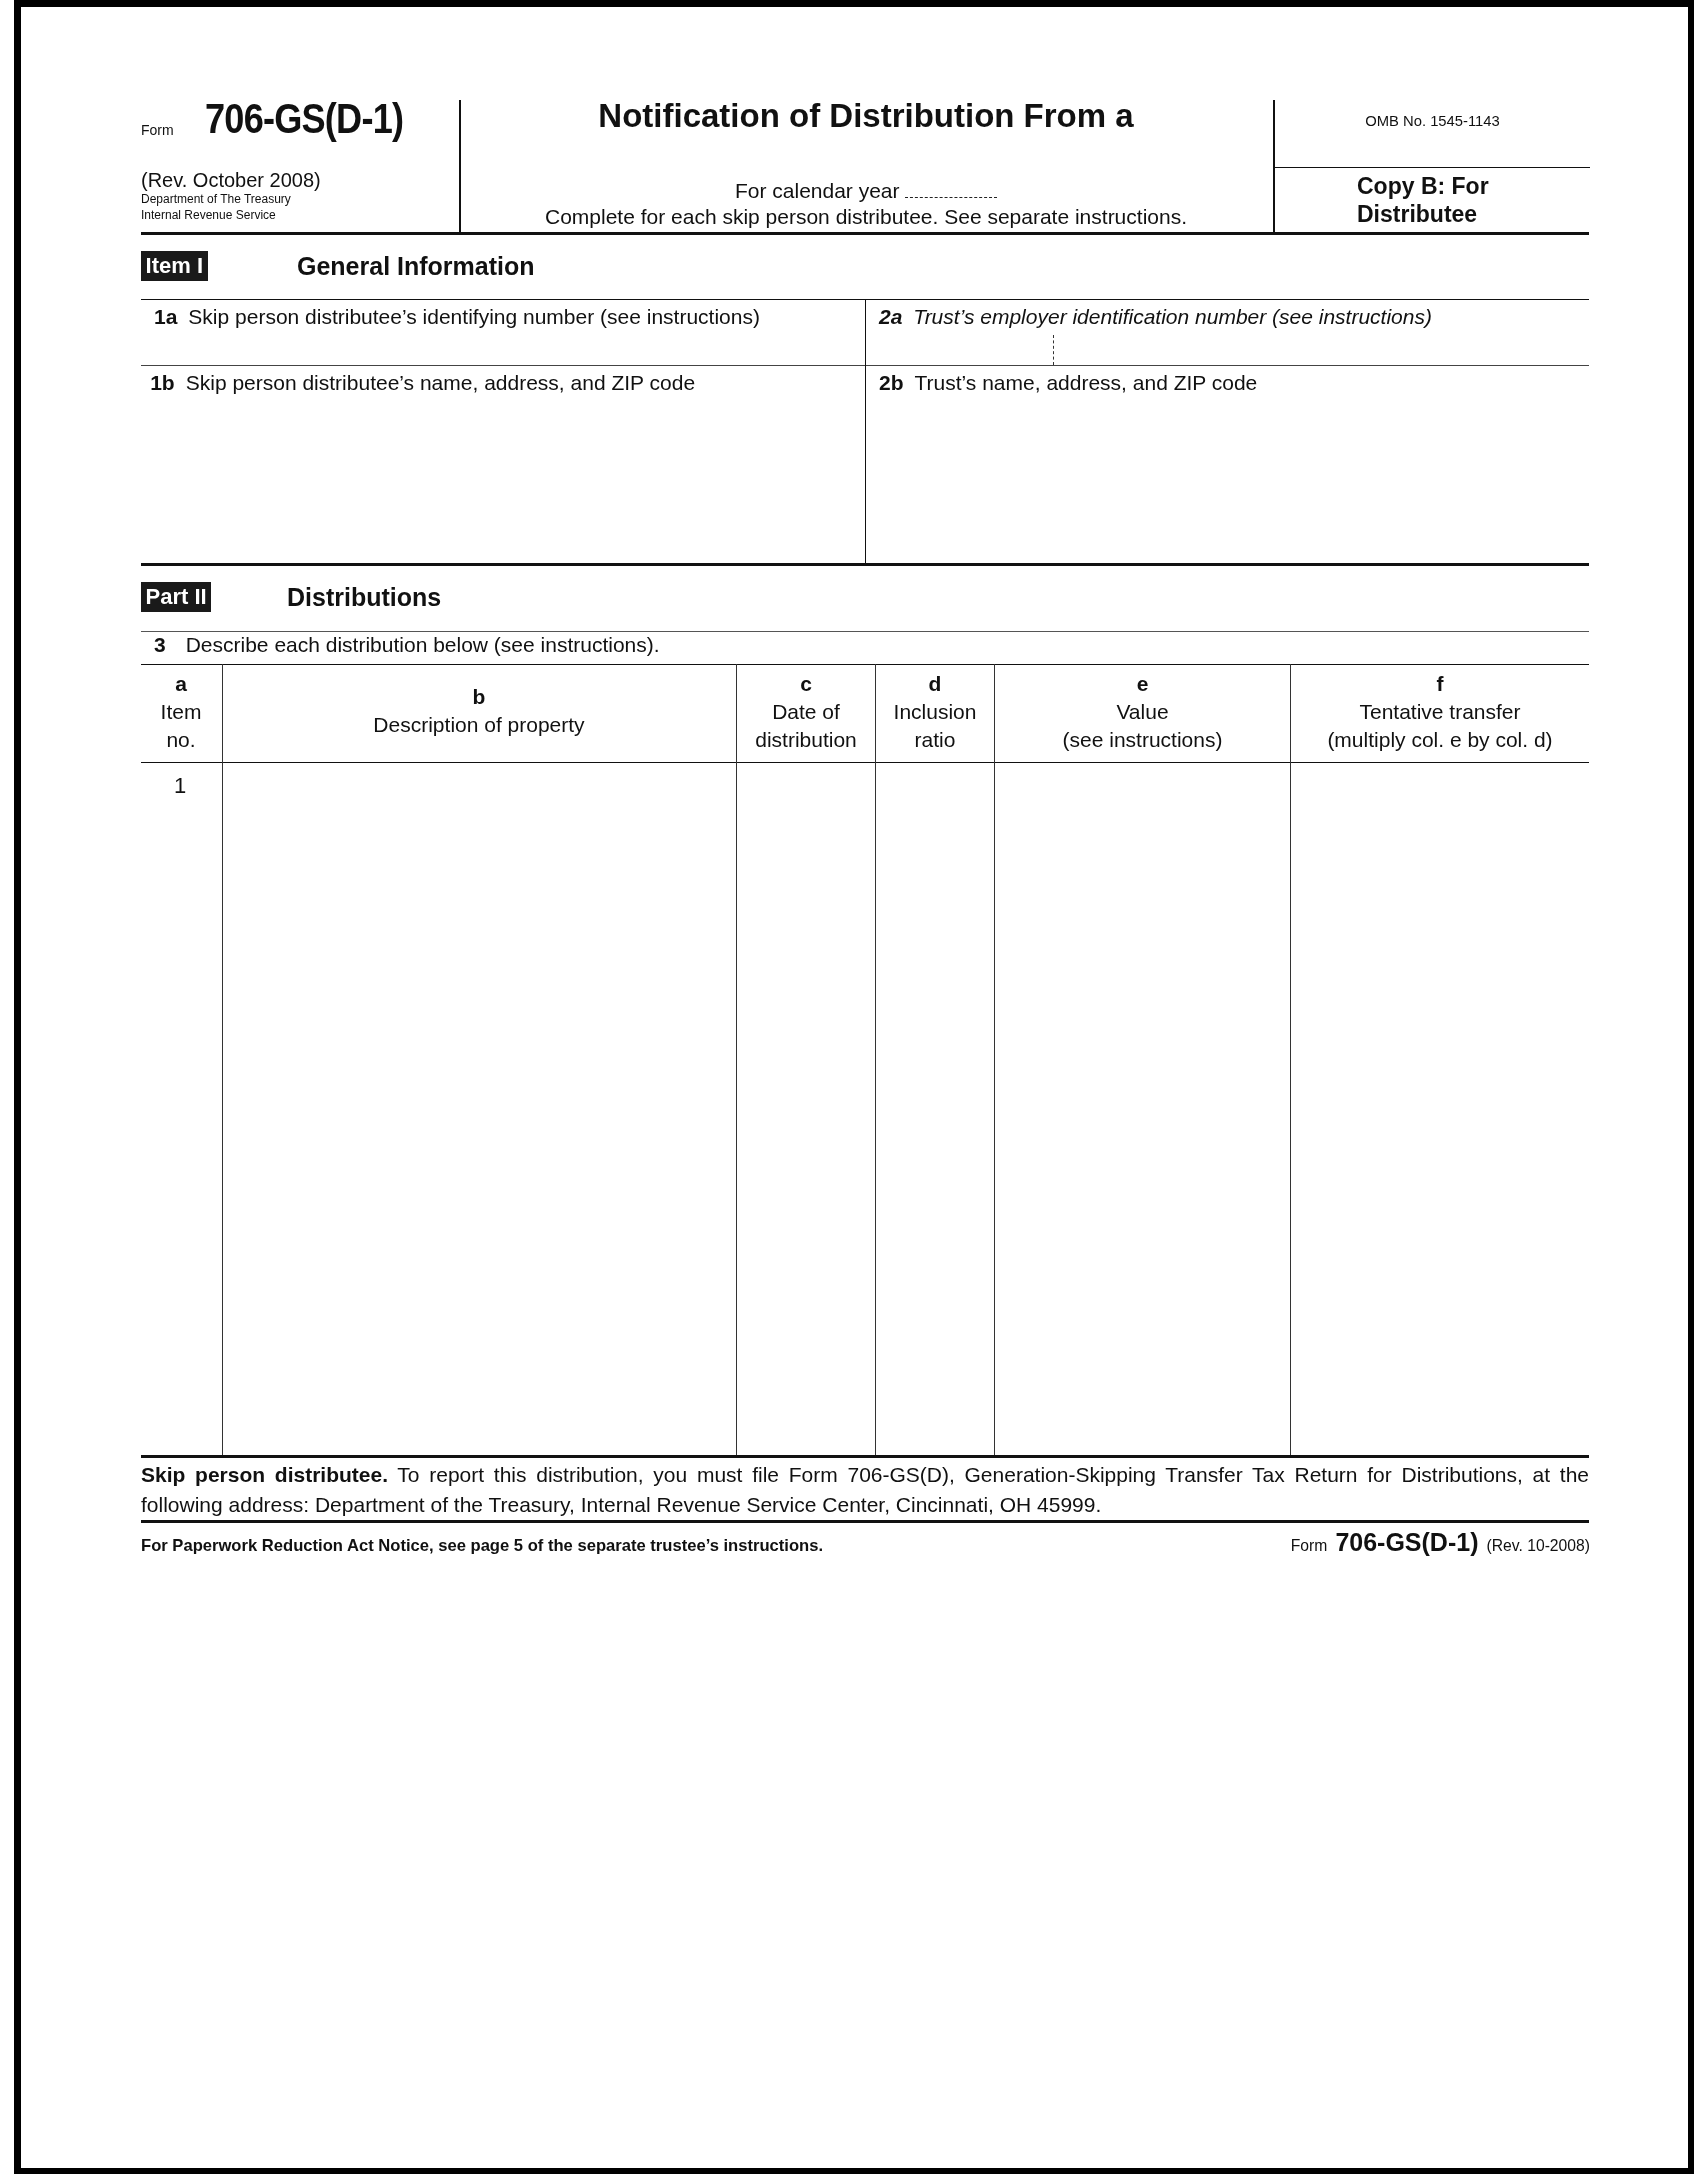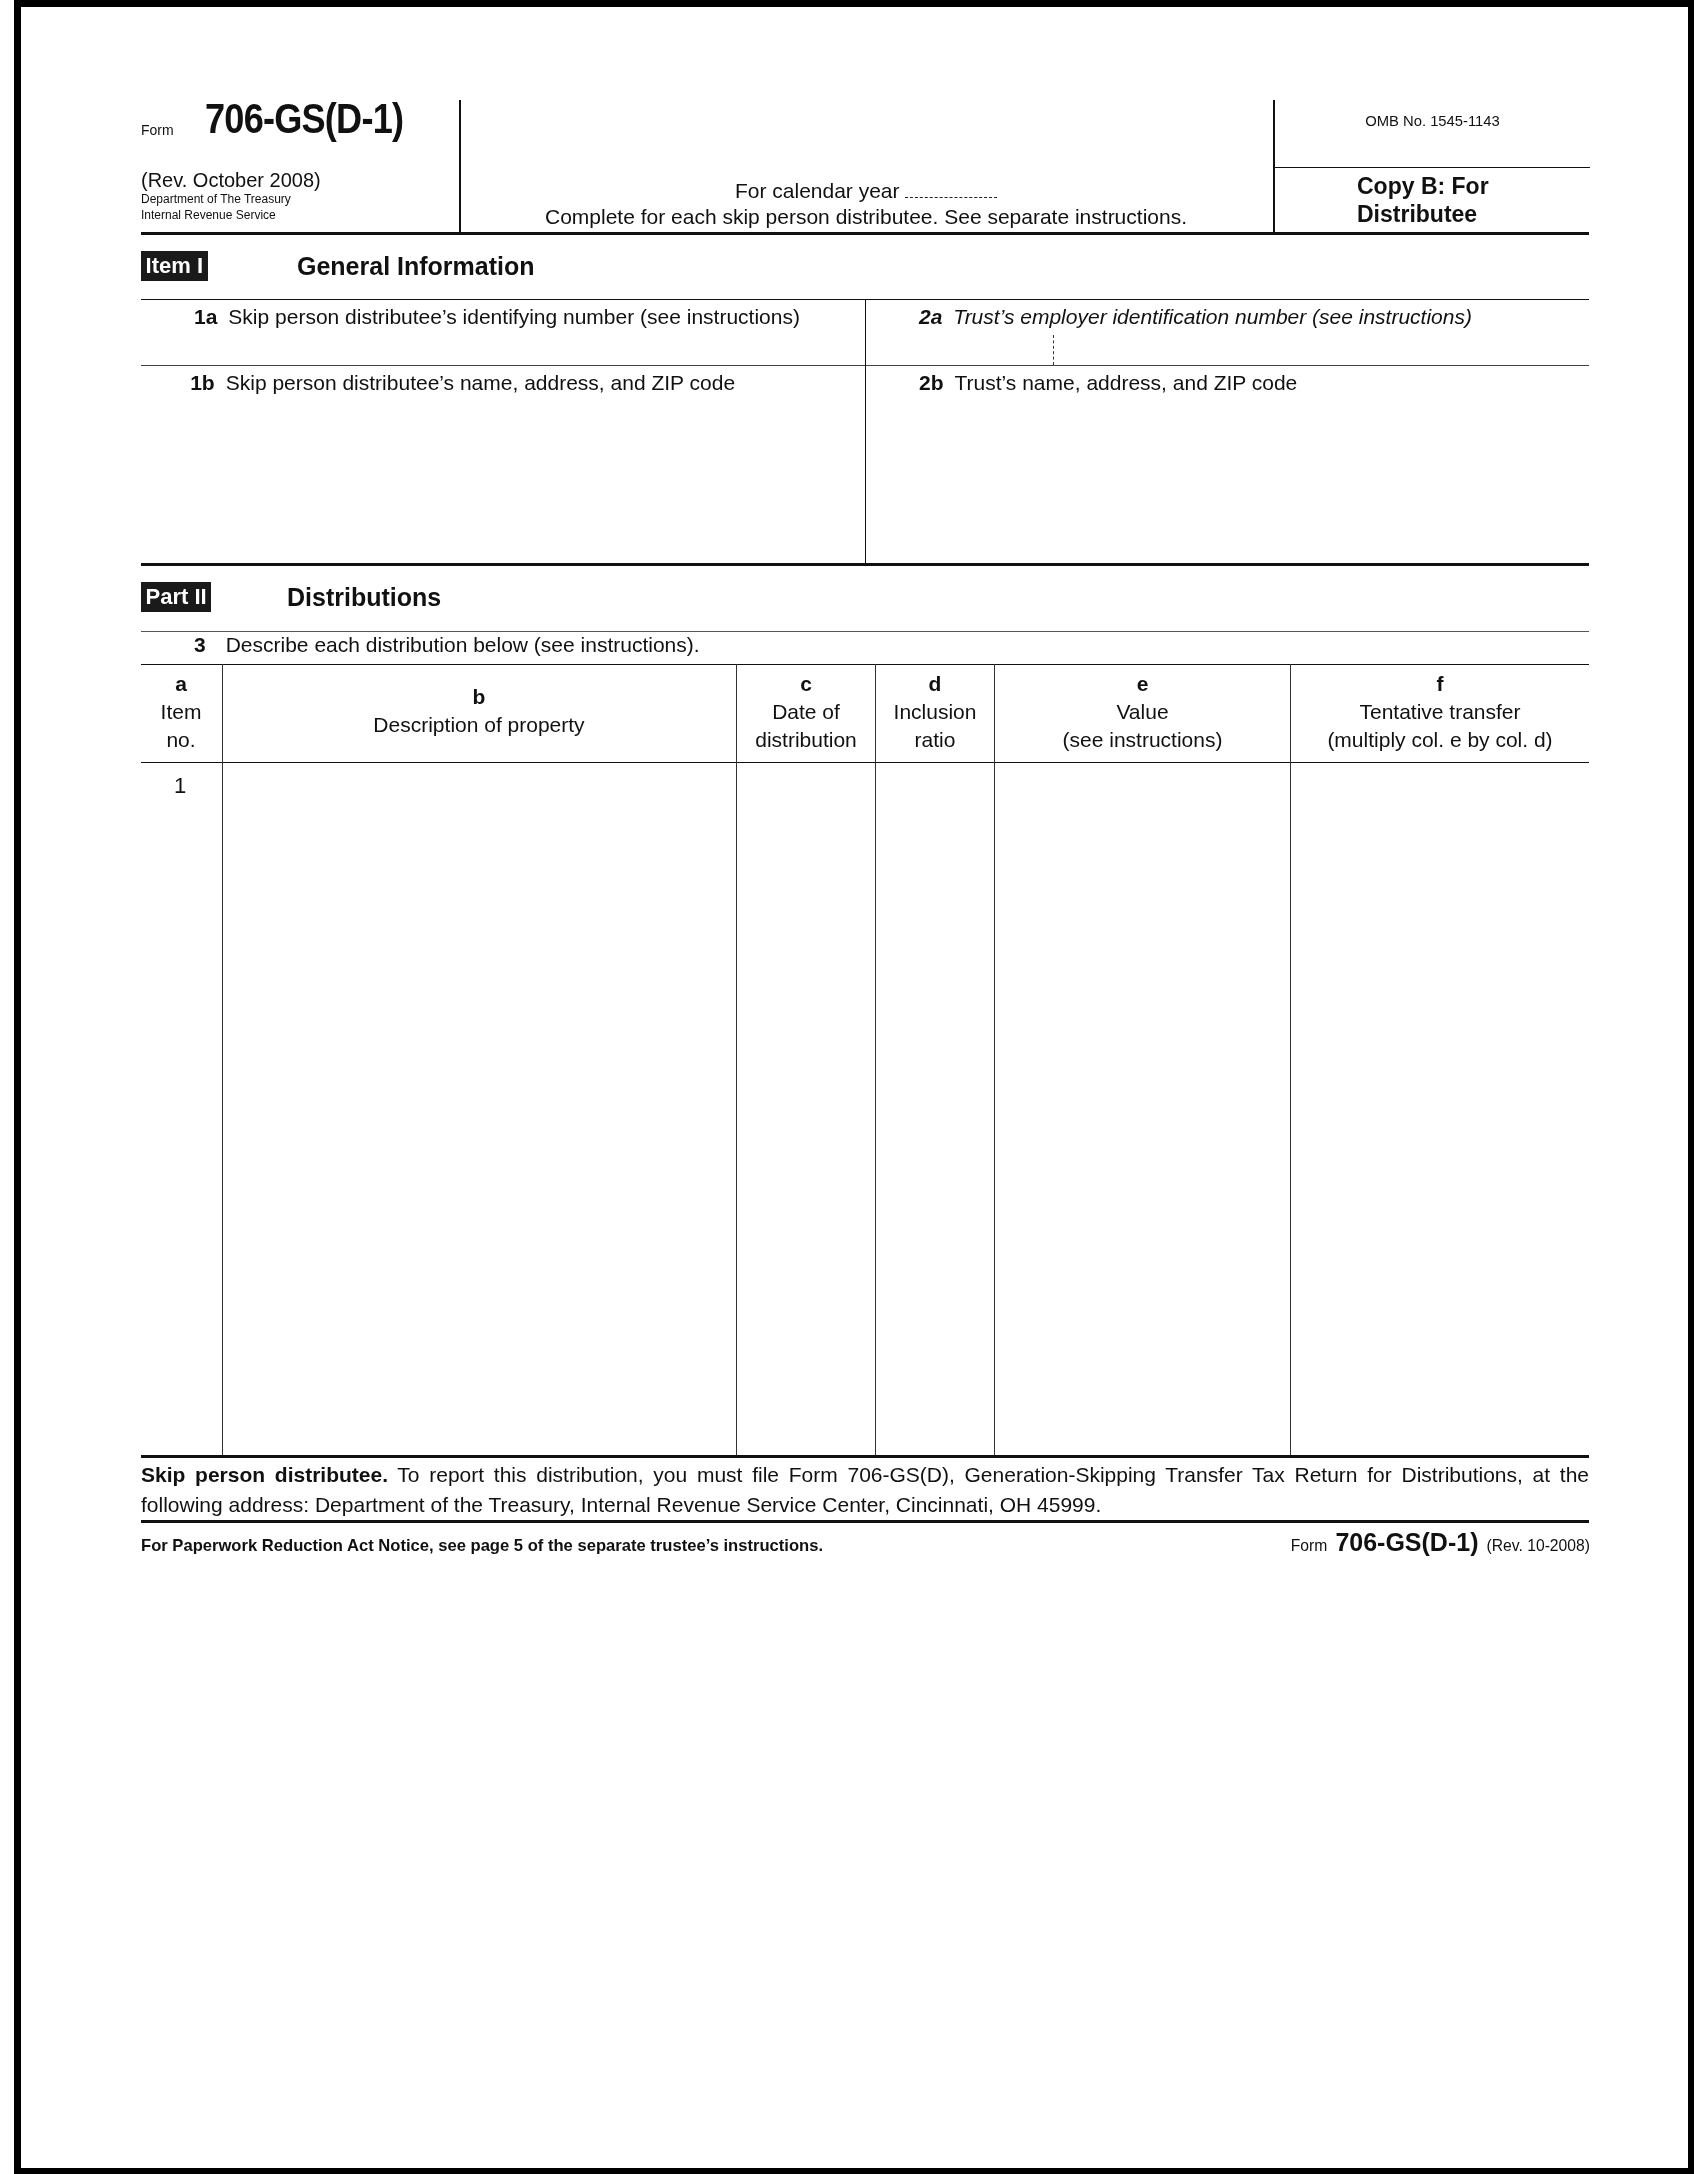--- a/index.html
+++ b/index.html
@@ -26,21 +26,21 @@
               font-size: 21px; line-height: 26px; }
   .cal-blank { display: inline-block; width: 92px; border-bottom: 0.9px dashed #222; height: 16.6px; vertical-align: baseline; margin-left: 5.5px; }
   .omb { position: absolute; left: 1275px; width: 315px; top: 113px; text-align: center; font-size: 14.8px; }
   .copyb { position: absolute; left: 1357px; top: 172px; font-size: 23px; font-weight: bold; line-height: 28px; }
 
   
   .part-badge { position: absolute; background: #1a1a1a; color: #fff; font-weight: bold; font-size: 22px;
                 padding: 1.8px 4.6px; line-height: 26px; }
   .part-title { position: absolute; font-size: 25px; font-weight: bold; }
   .line-label { position: absolute; font-size: 21px; }
-  .line-num { font-weight: bold; margin-right: 11px; margin-left: 40px; }
+  .line-num { font-weight: bold; margin-right: 11px; }
 
   
   .col-head { position: absolute; text-align: center; font-size: 21px; line-height: 28px; }
   .col-letter { font-weight: bold; display: block; }
   .item-no { position: absolute; font-size: 22px; }
   .cell { position: absolute; }
 
   .notice { position: absolute; left: 141px; width: 1448px; top: 1460px; font-size: 21px; line-height: 29.5px; text-align: justify; }
   .notice b { font-weight: bold; }
   .footer-left { position: absolute; left: 141px; top: 1536px; font-size: 16.6px; font-weight: bold; }
@@ -59,20 +59,21 @@
 <div>
   <span class="form-word">Form</span>
   <span class="form-number">706-GS(D-1)</span>
   <span class="rev">(Rev. October 2008)</span>
   <div class="dept">
     <div>Department of The Treasury</div>
     <div>Internal Revenue Service</div>
   </div>
   <div class="vline thick" style="left:459px; top:100px; height:134px;"></div>
   <div class="title">
+    <div>Notification of Distribution From a</div>
   </div>
   <div class="subtitle">
     <div>
       <span>For calendar year</span><span class="cal-blank"></span>
     </div>
     <div>Complete for each skip person distributee. See separate instructions.</div>
   </div>
   <div class="vline thick" style="left:1273px; top:100px; height:134px;"></div>
   <div class="omb">OMB No. 1545-1143</div>
   <div class="hline" style="left:1275px; top:167px; width:315px;"></div>

